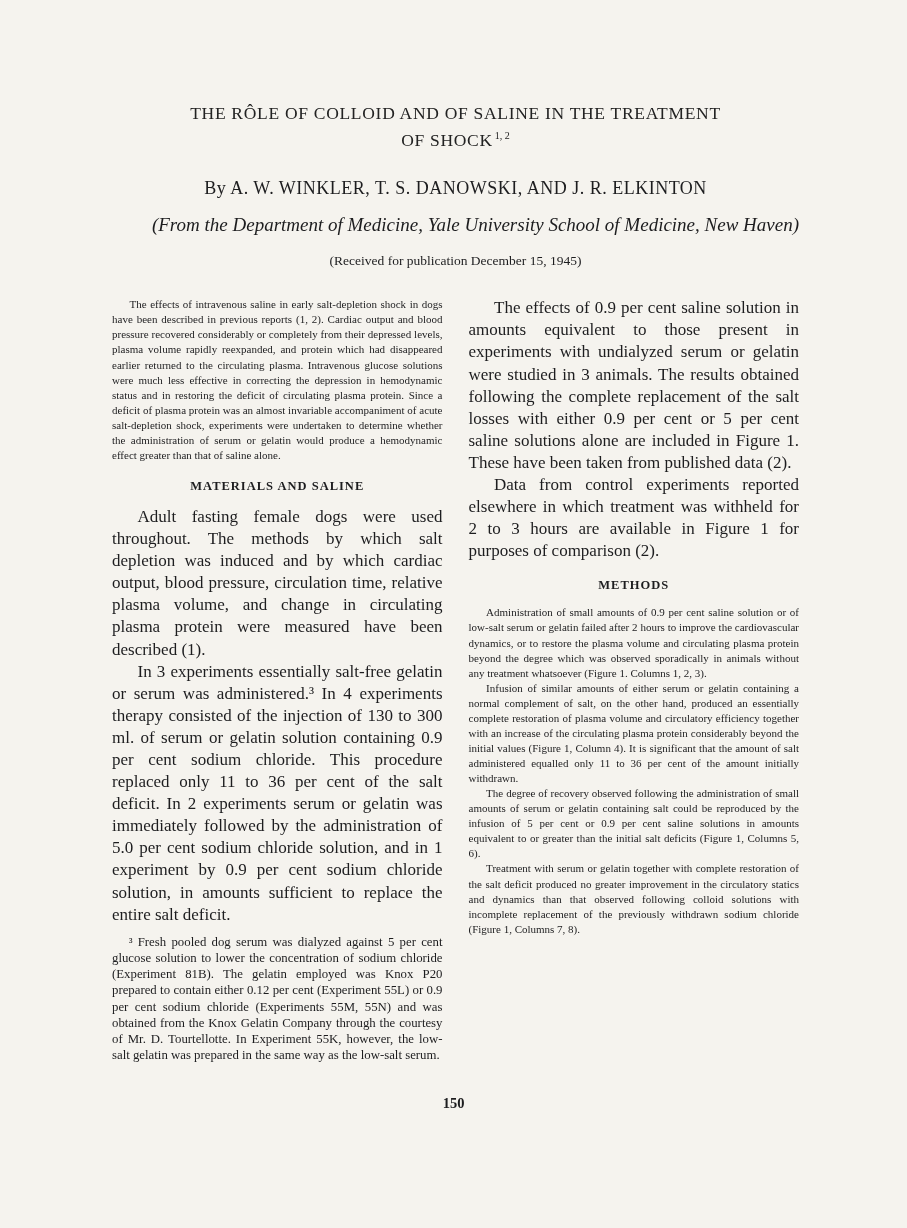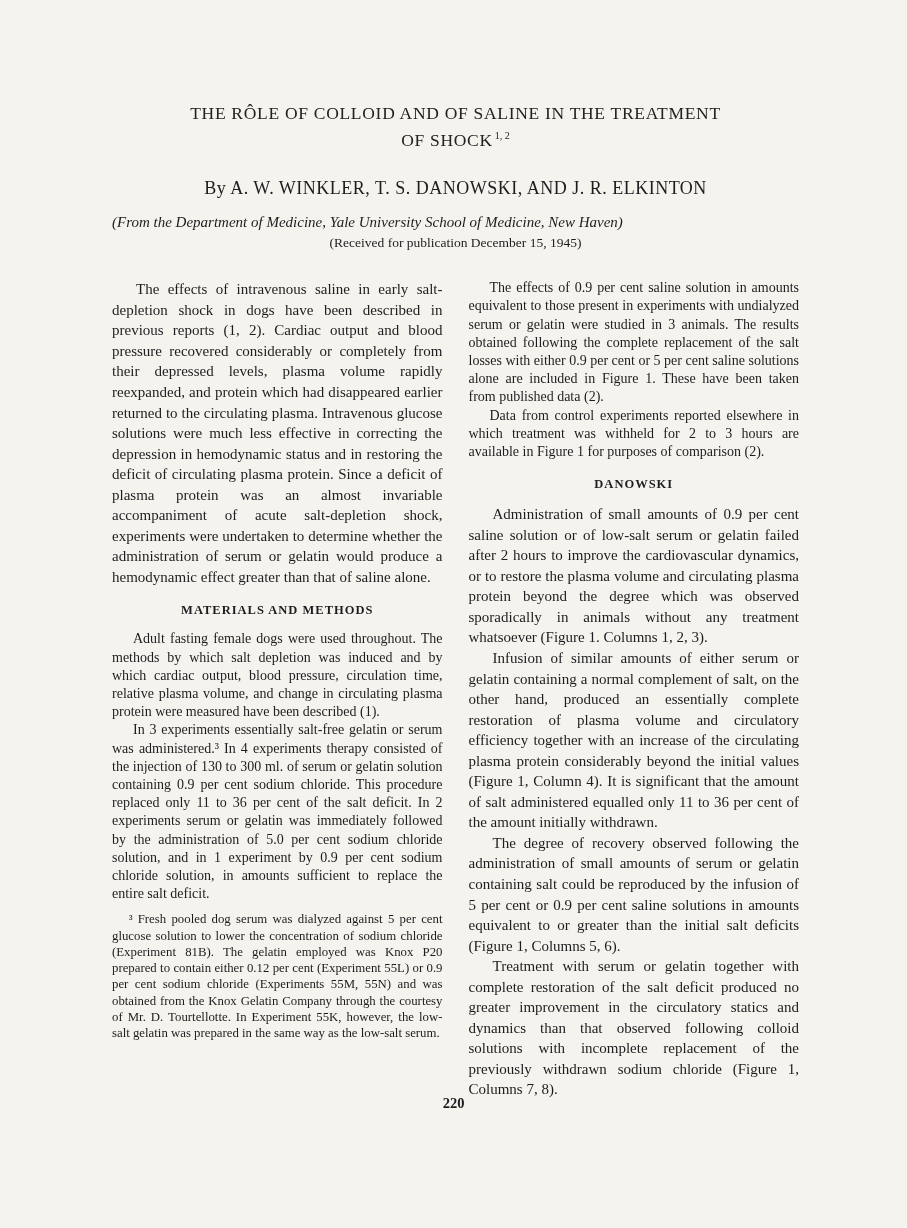--- a/index.html
+++ b/index.html
@@ -32,47 +32,47 @@
     margin-left: 2px;
     text-align: right;
   }
   .byline {
     text-align: center;
     margin-top: 24px;
     font-size: 18px;
     letter-spacing: 0.5px;
   }
   .affiliation {
-    text-align: left;
+    text-align: right;
     margin-top: 15px;
-    font-size: 15px;
+    font-size: 19px;
     font-style: italic;
   }
   .received {
     text-align: center;
-    margin-top: 4px;
+    margin-top: 17px;
     font-size: 13.5px;
   }
   .columns {
     display: flex;
     gap: 26px;
     margin-top: 28px;
   }
   .col {
     flex: 1 1 0;
     min-width: 0;
     text-align: justify;
   }
   p.body-text {
-    font-size: 15px;
+    font-size: 11px;
     line-height: 1.37;
     text-indent: 1.6em;
   }
   p.small-text {
-    font-size: 14px;
+    font-size: 17px;
     line-height: 1.30;
     text-indent: 1.5em;
   }
   p.footnote {
     font-size: 12.8px;
     line-height: 1.27;
     text-indent: 1.3em;
   }
   .footnotes { margin-top: 8px; }
   .section-heading {
@@ -107,39 +107,39 @@
 
     <div class="affiliation">(From the Department of Medicine, Yale University School of Medicine, New Haven)</div>
 
     <div class="received">(Received for publication December 15, 1945)</div>
 
     <div class="columns">
 
       <div class="col">
         <p class="body-text">The effects of intravenous saline in early salt-depletion shock in dogs have been described in previous reports (1, 2).  Cardiac output and blood pressure recovered considerably or completely from their depressed levels, plasma volume rapidly reexpanded, and protein which had disappeared earlier returned to the circulating plasma.  Intravenous glucose solutions were much less effective in correcting the depression in hemodynamic status and in restoring the deficit of circulating plasma protein.  Since a deficit of plasma protein was an almost invariable accompaniment of acute salt-depletion shock, experiments were undertaken to determine whether the administration of serum or gelatin would produce a hemodynamic effect greater than that of saline alone.</p>
 
-        <h2 class="section-heading">MATERIALS AND METHODS</h2>
+        <h2 class="section-heading">MATERIALS AND SALINE</h2>
 
         <p class="small-text">Adult fasting female dogs were used throughout.  The methods by which salt depletion was induced and by which cardiac output, blood pressure, circulation time, relative plasma volume, and change in circulating plasma protein were measured have been described (1).</p>
         <p class="small-text">In 3 experiments essentially salt-free gelatin or serum was administered.³  In 4 experiments therapy consisted of the injection of 130 to 300 ml. of serum or gelatin solution containing 0.9 per cent sodium chloride.  This procedure replaced only 11 to 36 per cent of the salt deficit.  In 2 experiments serum or gelatin was immediately followed by the administration of 5.0 per cent sodium chloride solution, and in 1 experiment by 0.9 per cent sodium chloride solution, in amounts sufficient to replace the entire salt deficit.</p>
 
         <div class="footnotes">
           <p class="footnote">³ Fresh pooled dog serum was dialyzed against 5 per cent glucose solution to lower the concentration of sodium chloride (Experiment 81B).  The gelatin employed was Knox P20 prepared to contain either 0.12 per cent (Experiment 55L) or 0.9 per cent sodium chloride (Experiments 55M, 55N) and was obtained from the Knox Gelatin Company through the courtesy of Mr. D. Tourtellotte.  In Experiment 55K, however, the low-salt gelatin was prepared in the same way as the low-salt serum.</p>
         </div>
       </div>
 
       <div class="col">
         <p class="small-text">The effects of 0.9 per cent saline solution in amounts equivalent to those present in experiments with undialyzed serum or gelatin were studied in 3 animals.  The results obtained following the complete replacement of the salt losses with either 0.9 per cent or 5 per cent saline solutions alone are included in Figure 1.  These have been taken from published data (2).</p>
         <p class="small-text">Data from control experiments reported elsewhere in which treatment was withheld for 2 to 3 hours are available in Figure 1 for purposes of comparison (2).</p>
 
-        <h2 class="section-heading">DANOWSKI</h2>
+        <h2 class="section-heading">METHODS</h2>
 
         <p class="body-text">Administration of small amounts of 0.9 per cent saline solution or of low-salt serum or gelatin failed after 2 hours to improve the cardiovascular dynamics, or to restore the plasma volume and circulating plasma protein beyond the degree which was observed sporadically in animals without any treatment whatsoever (Figure 1. Columns 1, 2, 3).</p>
         <p class="body-text">Infusion of similar amounts of either serum or gelatin containing a normal complement of salt, on the other hand, produced an essentially complete restoration of plasma volume and circulatory efficiency together with an increase of the circulating plasma protein considerably beyond the initial values (Figure 1, Column 4).  It is significant that the amount of salt administered equalled only 11 to 36 per cent of the amount initially withdrawn.</p>
         <p class="body-text">The degree of recovery observed following the administration of small amounts of serum or gelatin containing salt could be reproduced by the infusion of 5 per cent or 0.9 per cent saline solutions in amounts equivalent to or greater than the initial salt deficits (Figure 1, Columns 5, 6).</p>
         <p class="body-text">Treatment with serum or gelatin together with complete restoration of the salt deficit produced no greater improvement in the circulatory statics and dynamics than that observed following colloid solutions with incomplete replacement of the previously withdrawn sodium chloride (Figure 1, Columns 7, 8).</p>
       </div>
 
     </div>
   </div>
 
-  <div class="page-number">220</div>
+  <div class="page-number">150</div>
 </div>
 
 </body></html>

